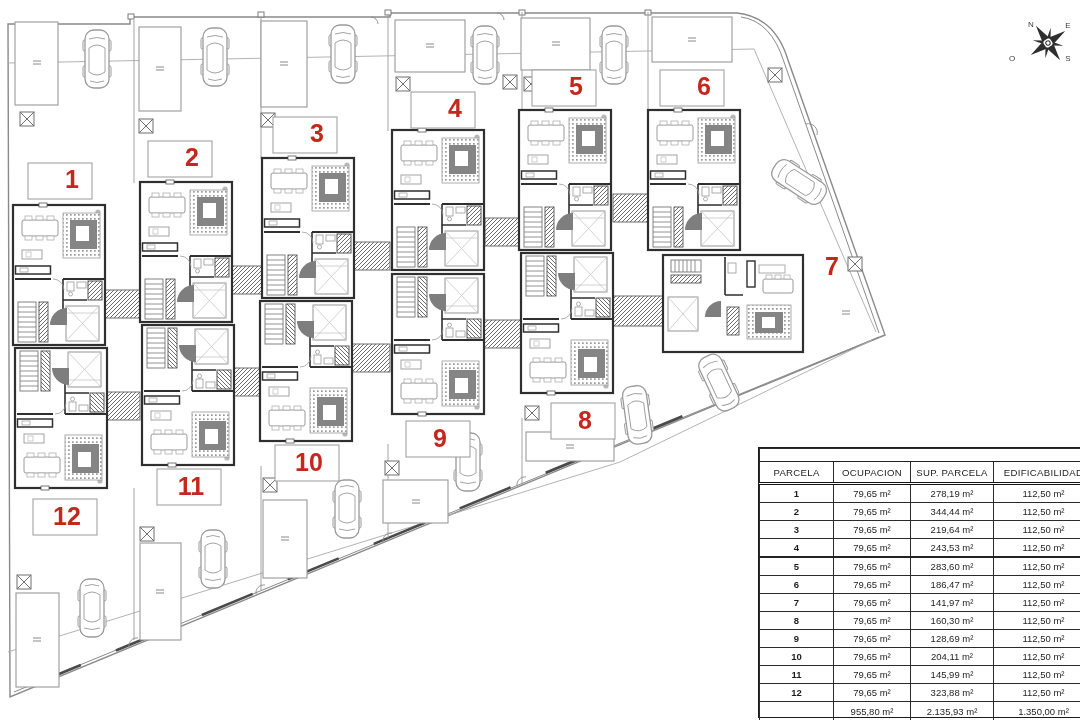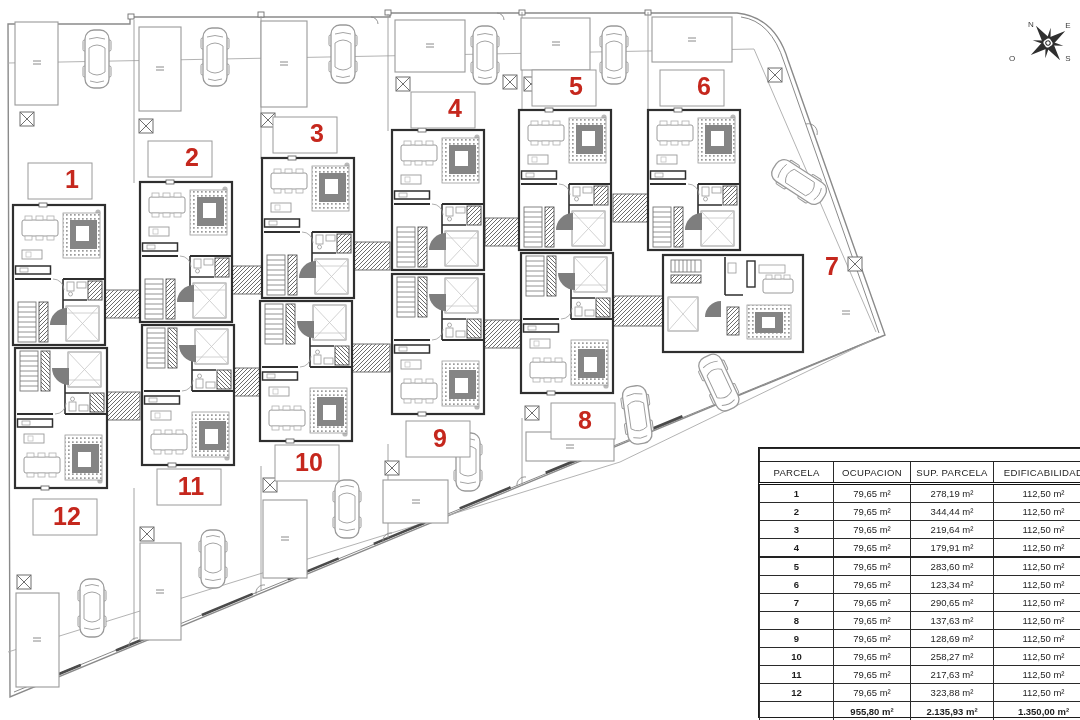--- a/index.html
+++ b/index.html
@@ -12,21 +12,21 @@
   .table-wrap{position:absolute;left:758px;top:447px;width:334px;height:271px;
       background:#fff;border:1.8px solid #1c1c1c;box-sizing:border-box;}
   .table-wrap table{width:100%;height:100%;border-collapse:collapse;table-layout:fixed;}
   .table-wrap td{border:1px solid #2a2a2a;text-align:center;vertical-align:middle;
       font-size:9.5px;color:#1d1d1d;padding:0;white-space:nowrap;overflow:hidden;}
   tr.band td{height:12px;border-bottom:1.6px solid #222;}
   tr.head td{height:20px;border-bottom:3px double #111;letter-spacing:.3px;font-size:9.6px;}
   tr.r td{height:17px;}
   tr.sep td{border-bottom:2.2px solid #222;}
   td.num{font-weight:700;}
-  tr.total td{border-top:1.6px solid #222;height:18px;font-weight:bold;}
+  tr.total td{border-top:1.6px solid #222;height:18px;}
 </style>
 </head>
 <body>
 
 <svg id="plan-svg" width="1080" height="720" viewBox="0 0 1080 720">
   <defs>
     <pattern id="dots" width="4" height="4" patternUnits="userSpaceOnUse">
       <rect width="4" height="4" fill="#fff"></rect>
         <rect x="1" y="1" width="1.7" height="1.7" fill="#9a9a9a"></rect>
     </pattern>
@@ -314,63 +314,63 @@
       </tr>
       <tr class="r">
         <td class="num">3</td>
         <td>79,65 m²</td>
         <td>219,64 m²</td>
         <td>112,50 m²</td>
       </tr>
       <tr class="r sep">
         <td class="num">4</td>
         <td>79,65 m²</td>
-        <td>179,91 m²</td>
+        <td>243,53 m²</td>
         <td>112,50 m²</td>
       </tr>
       <tr class="r">
         <td class="num">5</td>
         <td>79,65 m²</td>
         <td>283,60 m²</td>
         <td>112,50 m²</td>
       </tr>
       <tr class="r">
         <td class="num">6</td>
         <td>79,65 m²</td>
-        <td>123,34 m²</td>
+        <td>186,47 m²</td>
         <td>112,50 m²</td>
       </tr>
       <tr class="r">
         <td class="num">7</td>
         <td>79,65 m²</td>
-        <td>290,65 m²</td>
+        <td>141,97 m²</td>
         <td>112,50 m²</td>
       </tr>
       <tr class="r">
         <td class="num">8</td>
         <td>79,65 m²</td>
-        <td>137,63 m²</td>
+        <td>160,30 m²</td>
         <td>112,50 m²</td>
       </tr>
       <tr class="r">
         <td class="num">9</td>
         <td>79,65 m²</td>
         <td>128,69 m²</td>
         <td>112,50 m²</td>
       </tr>
       <tr class="r">
         <td class="num">10</td>
         <td>79,65 m²</td>
-        <td>258,27 m²</td>
+        <td>204,11 m²</td>
         <td>112,50 m²</td>
       </tr>
       <tr class="r">
         <td class="num">11</td>
         <td>79,65 m²</td>
-        <td>217,63 m²</td>
+        <td>145,99 m²</td>
         <td>112,50 m²</td>
       </tr>
       <tr class="r">
         <td class="num">12</td>
         <td>79,65 m²</td>
         <td>323,88 m²</td>
         <td>112,50 m²</td>
       </tr>
       <tr class="total">
         <td></td>

